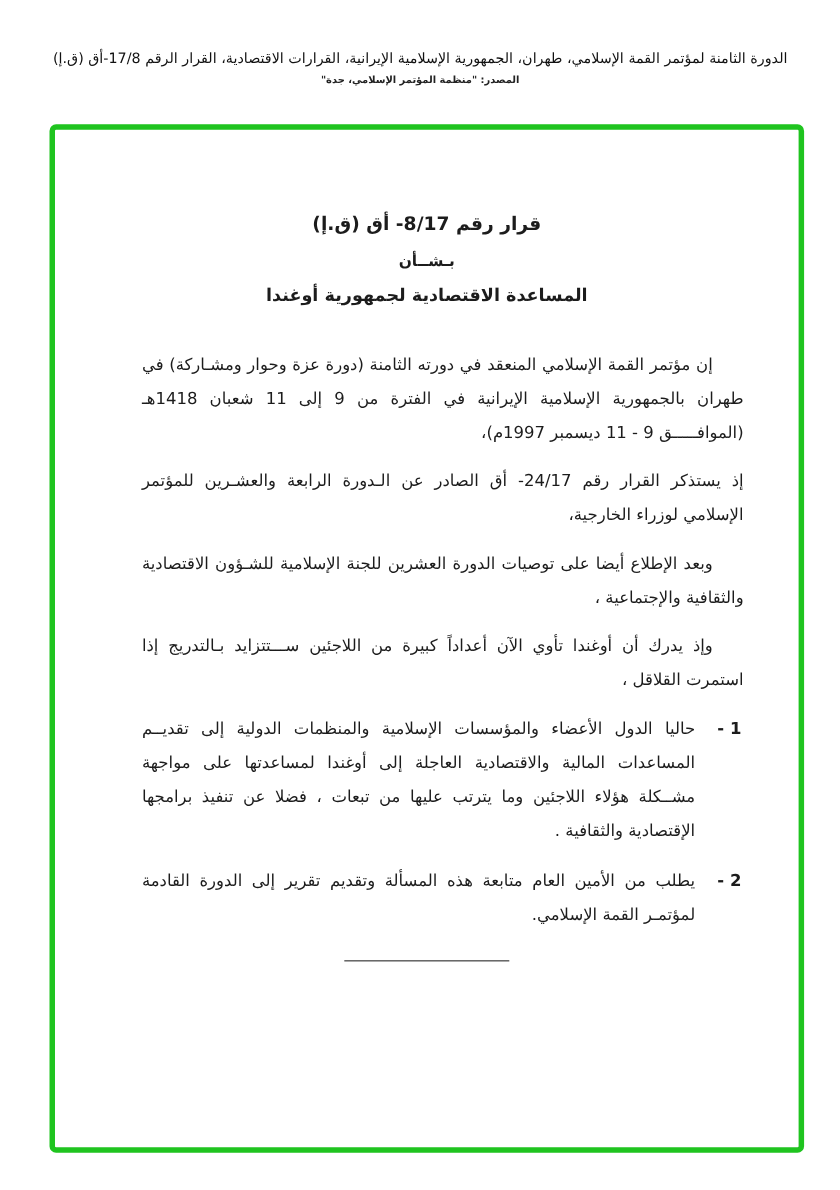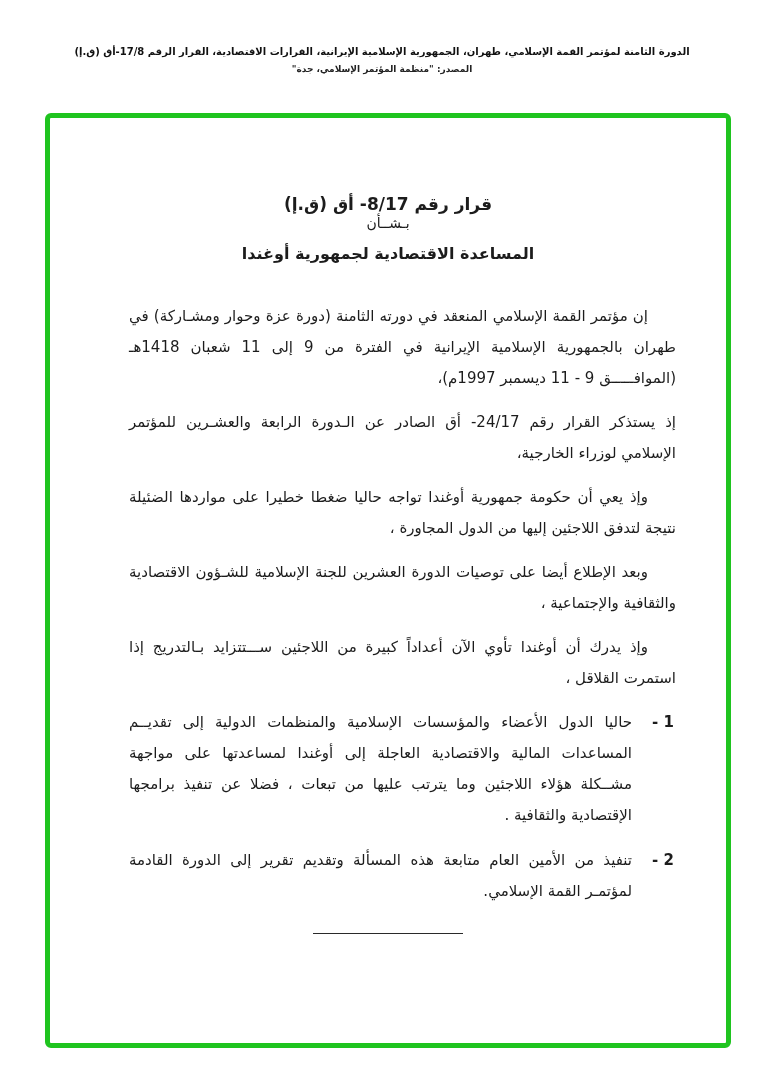--- a/index.html
+++ b/index.html
@@ -14,22 +14,22 @@
     overflow: hidden;
   }
   .header {
     position: absolute;
     top: 46px;
     left: 0;
     right: 0;
     text-align: center;
   }
   .header-line1 {
-    font-size: 10px;
-    font-weight: bold;
+    font-size: 13px;
+    font-weight: normal;
     color: #111;
   }
   .header-line2 {
     font-size: 9px;
     font-weight: bold;
     margin-top: 7px;
     color: #222;
   }
   .frame {
     position: absolute;
@@ -40,21 +40,21 @@
     border: 5px solid var(--frame-green, #1fc41f);
     border-radius: 6px;
   }
   .content {
     position: absolute;
     top: 0; left: 0; right: 0; bottom: 0;
     padding: 76px 50px 0 50px;
   }
   .title-block { text-align: center; }
   .title-line1 { font-size: 17px; font-weight: bold; }
-  .title-line2 { font-size: 14px; font-weight: normal; margin-top: 1px; }
+  .title-line2 { font-size: 14px; font-weight: bold; margin-top: 16px; }
   .title-line3 { font-size: 16px; font-weight: bold; margin-top: 13px; text-align: center; }
   .body {
     margin-top: 38px;
     font-size: 15px;
     line-height: 31px;
     text-align: justify;
     margin-left: 29px;
   }
   .para { margin: 0 0 13px 0; }
   .para.indent { text-indent: 28px; }
@@ -99,44 +99,40 @@
 
       <div class="body">
 
         <p class="para indent">إن مؤتمر القمة الإسلامي المنعقد في دورته الثامنة (دورة عزة وحوار ومشـاركة) في طهران بالجمهورية الإسلامية الإيرانية في الفترة من 9 إلى 11 شعبان 1418هـ (الموافـــــق 9 - 11 ديسمبر 1997م)،</p>
 
         <p class="para">
           <span class="lead">إذ يستذكر</span>
           <span>القرار رقم 24/17- أق الصادر عن الـدورة الرابعة والعشـرين للمؤتمر الإسلامي لوزراء الخارجية،</span>
         </p>
 
-        <p class="para indent">
-          <span class="lead">وإذ يعي</span>
-          <span>أن حكومة جمهورية أوغندا تواجه حاليا ضغطا خطيرا على مواردها الضئيلة نتيجة لتدفق اللاجئين إليها من الدول المجاورة ،</span>
-        </p>
 
         <p class="para indent">
           <span class="lead">وبعد الإطلاع</span>
           <span>أيضا على توصيات الدورة العشرين للجنة الإسلامية للشـؤون الاقتصادية والثقافية والإجتماعية ،</span>
         </p>
 
         <p class="para indent">
           <span class="lead">وإذ يدرك</span>
           <span>أن أوغندا تأوي الآن أعداداً كبيرة من اللاجئين ســـتتزايد بـالتدريج إذا استمرت القلاقل ،</span>
         </p>
 
         <div class="item">
           <span class="item-num">1 -</span>
           <span class="lead">حاليا</span>
           <span>الدول الأعضاء والمؤسسات الإسلامية والمنظمات الدولية إلى تقديــم المساعدات المالية والاقتصادية العاجلة إلى أوغندا لمساعدتها على مواجهة مشــكلة هؤلاء اللاجئين وما يترتب عليها من تبعات ، فضلا عن تنفيذ برامجها الإقتصادية والثقافية .</span>
         </div>
 
         <div class="item">
           <span class="item-num">2 -</span>
-          <span class="lead">تنفيذ</span>
+          <span class="lead">يطلب</span>
           <span>من الأمين العام متابعة هذه المسألة وتقديم تقرير إلى الدورة القادمة لمؤتمـر القمة الإسلامي.</span>
         </div>
 
       </div>
 
       <div class="divider"></div>
 
     </div>
   </div>
 

